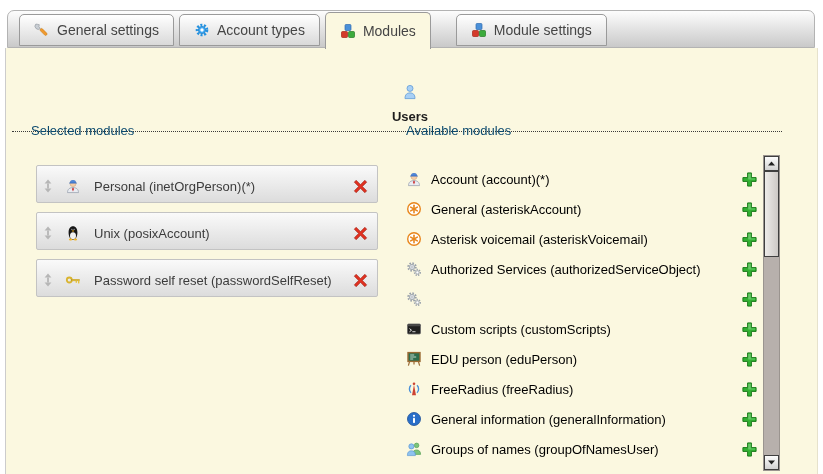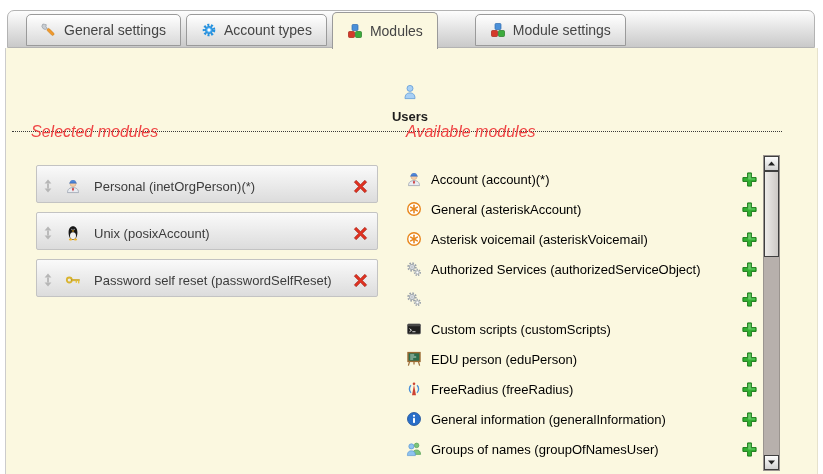--- a/index.html
+++ b/index.html
@@ -4,40 +4,40 @@
 <style>
   * { margin:0; padding:0; box-sizing:border-box; }
   html,body { width:823px; height:474px; background:#ffffff; overflow:hidden;
               font-family:"Liberation Sans", sans-serif; }
   .page { position:relative; width:823px; height:474px; }
 
   
   .tabbar { position:absolute; left:7px; top:10px; width:808px; height:38px;
             border:1px solid #b3b3b3; border-radius:7px 7px 0 0;
             background:linear-gradient(#fdfdfd,#c9c9c9);
-            display:flex; align-items:flex-start; padding:3px 0 0 18px; }
+            display:flex; align-items:flex-start; padding:3px 0 0 11px; }
   .tab { height:32px; margin-right:5px; border:1px solid #9a9a9a;
          border-radius:5px 5px 0 0; background:linear-gradient(#ffffff,#d9d9d9);
          display:inline-flex; align-items:center; gap:7px; padding:0 14px;
          font-size:14px; color:#454545; cursor:pointer; white-space:nowrap; }
   .tab.active { background:#fbf8e0; height:37px; margin-top:-2px;
                 border-bottom:0; position:relative; z-index:3; }
-  .tab:nth-child(4) { margin-left:32px;justify-content:center; }
+  .tab:nth-child(4) { margin-left:20px;justify-content:center; }
   .tab .ticon { width:16px; height:16px; display:inline-block; }
   .ticon svg, .icon svg { display:block; }
 
   
   .content { position:absolute; left:5px; top:48px; width:813px; height:426px;
              background:#fbf8e0; border-left:1px solid #cccccc;
              border-right:1px solid #e6e2cc; }
   .users-header { position:absolute; left:6px; top:36px; width:770px;
                   border-bottom:1px dotted #3a3a3a; padding:0 0 7px 26px;
                   display:flex; align-items:center; gap:9px;
                   font-weight:bold; font-size:13px; color:#1d1d1d;flex-direction:column; }
-  .col-heading { position:absolute; font-size:16px; color:#ef4444;font-style:italic; }
+  .col-heading { position:absolute; font-size:13px; color:#0c4a6e; }
   .col-heading.sel   { left:25px;  top:75px; }
   .col-heading.avail { left:400px; top:75px; }
 
   
   .sel-list { position:absolute; left:30px; top:117px; width:342px; }
   .sel-row { height:38px; margin-bottom:9px; border:1px solid #c3c3c3;
              border-radius:2px; background:linear-gradient(#fafafa,#dcdcdc);
              display:flex; align-items:center; padding:4px 8px 0 6px; }
   .sel-row .handle { width:10px; height:14px; cursor:ns-resize; }
   .sel-row .icon { margin-left:12px; width:16px; height:16px; }

